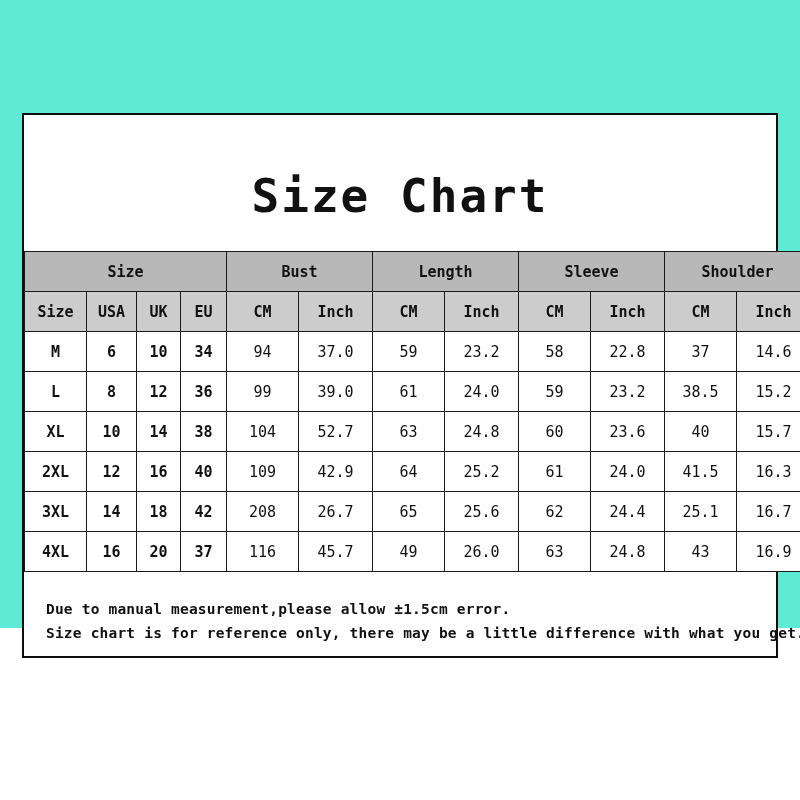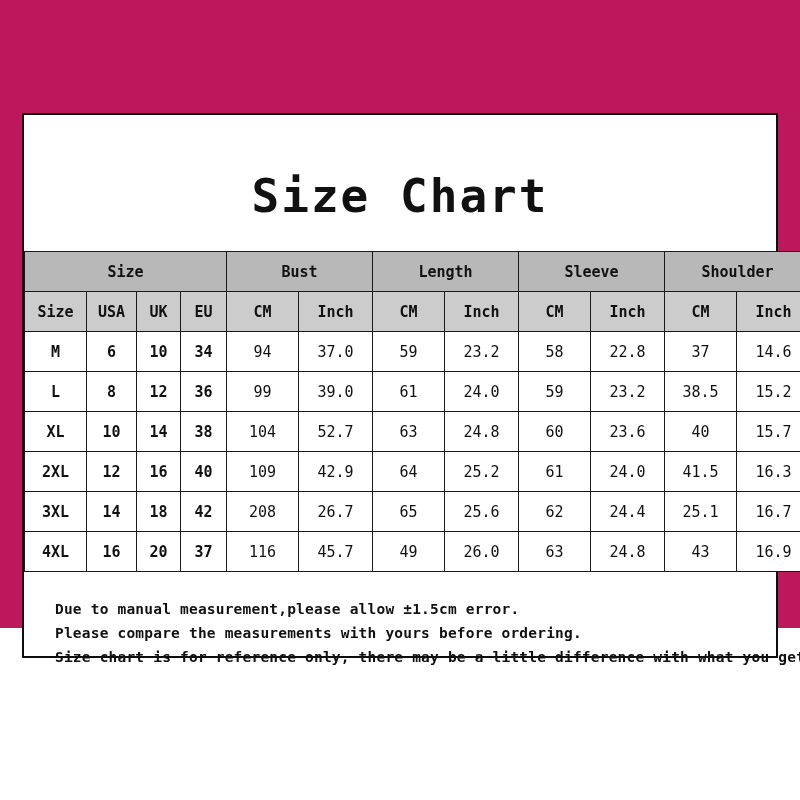--- a/index.html
+++ b/index.html
@@ -7,21 +7,21 @@
     padding: 0;
     width: 800px;
     height: 800px;
     background: #ffffff;
     font-family: "DejaVu Sans Mono", monospace;
   }
   #page {
     position: relative;
     width: 800px;
     height: 628px;
-    background: #be185d;
+    background: #5eead4;
     box-sizing: border-box;
   }
   #card {
     position: absolute;
     left: 22px;
     top: 113px;
     width: 756px;
     height: 545px;
     border: 2px solid #0d0d0d;
     background: #ffffff;
@@ -74,21 +74,21 @@
     font-weight: bold;
   }
   
   col.c-size   { width: 62px; }
   col.c-usa    { width: 50px; }
   col.c-uk     { width: 44px; }
   col.c-eu     { width: 46px; }
   col.c-num    { width: 72px; }
   col.c-inch   { width: 74px; }
   #notes {
-    margin: 26px 0 0 31px;
+    margin: 26px 0 0 22px;
     font-family: "DejaVu Sans Mono", monospace;
     font-size: 14.5px;
     font-weight: bold;
     color: #111111;
     line-height: 1.65;
     letter-spacing: 0.2px;
   }
   #notes div { white-space: nowrap; }
 </style>
 </head>
@@ -220,18 +220,17 @@
             <td class="body-cell">63</td>
             <td class="body-cell">24.8</td>
             <td class="body-cell">43</td>
             <td class="body-cell">16.9</td>
           </tr>
         </tbody>
     </table>
 
     <div id="notes">
       <div>Due to manual measurement,please allow ±1.5cm error.</div>
-      <div>Please compare the measurements with yours before ordering.</div>
       <div>Size chart is for reference only, there may be a little difference with what you get.</div>
     </div>
 
   </div>
 </div>
 
 </body></html>

